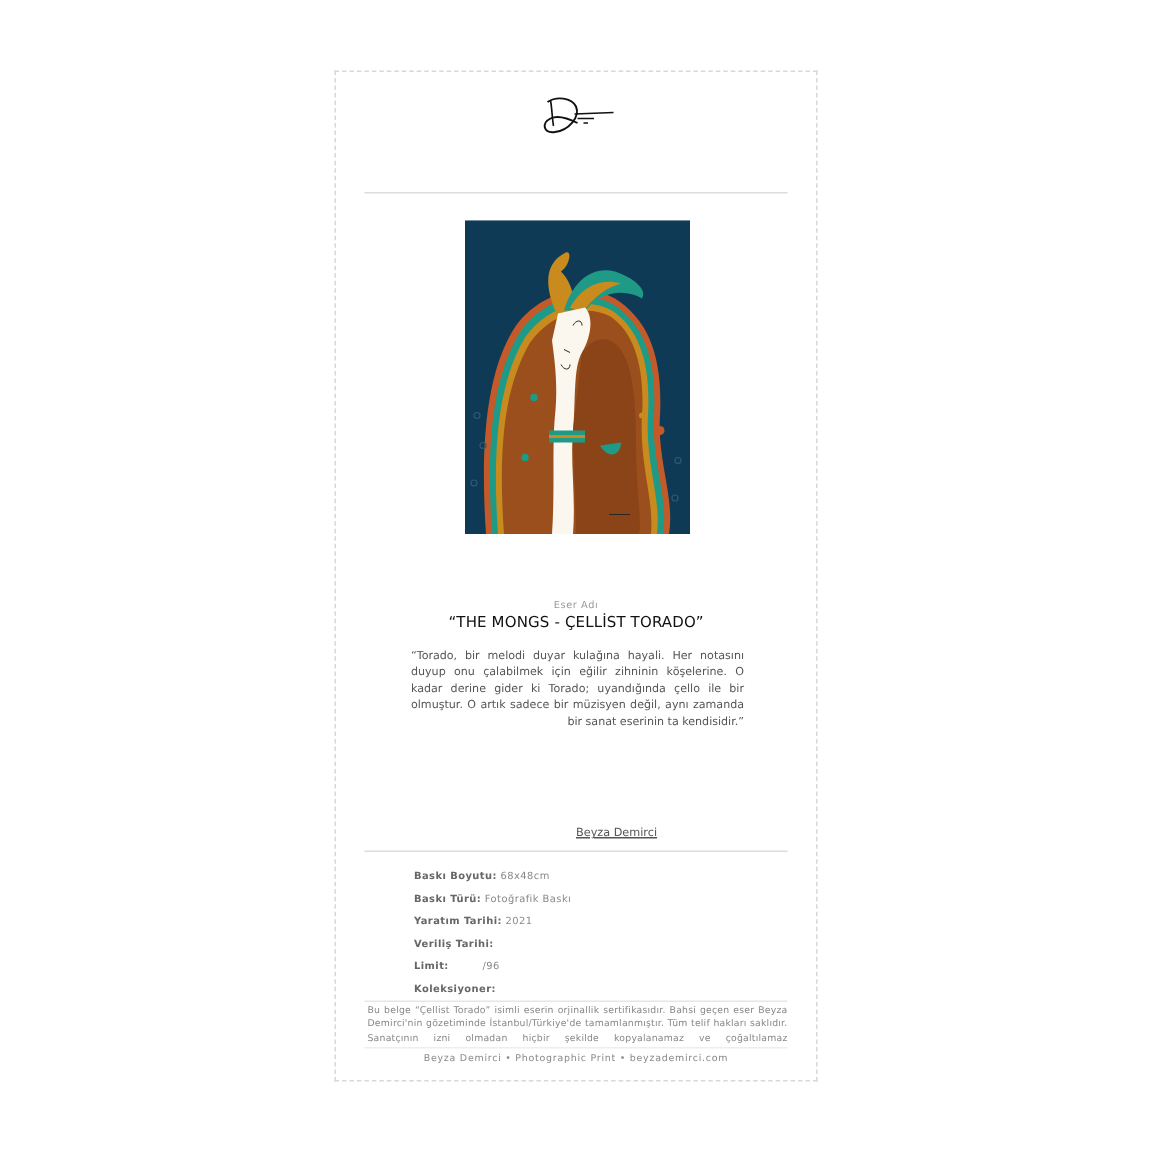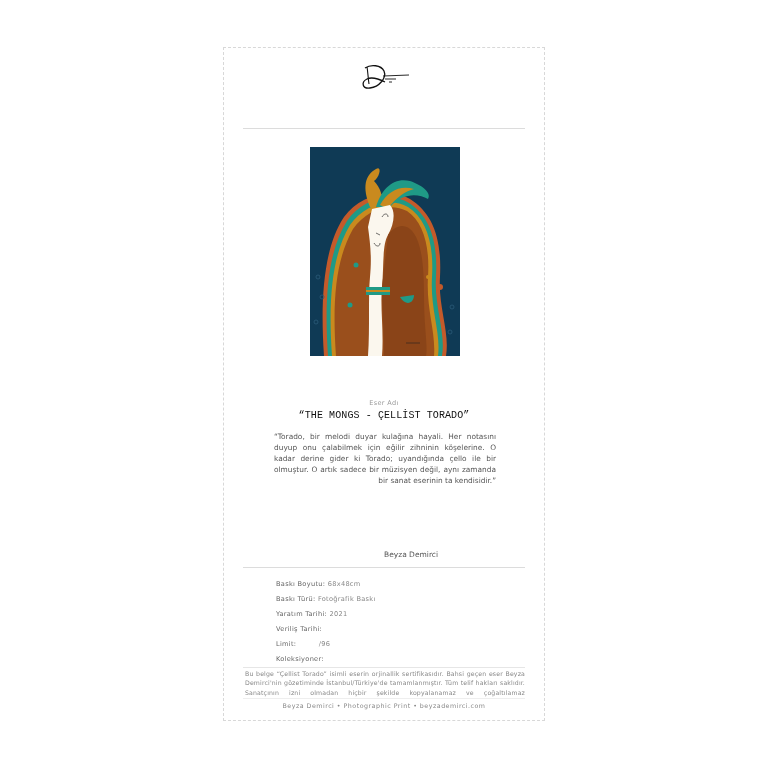--- a/index.html
+++ b/index.html
@@ -23,35 +23,35 @@
     .label-small {
       position: absolute; left: 0; right: 0; text-align: center;
       font-size: 6.5px; color: #999; letter-spacing: 0.4px;
     }
     .artist-name {
       position: absolute; left: 0; right: 0; top: 335px; text-align: center;
       font-size: 8.5px; font-weight: bold; letter-spacing: 1.4px; color: #222;
     }
     .work-title {
       position: absolute; left: 0; right: 0; top: 362px; text-align: center;
-      font-size: 10px; color: #111; letter-spacing: 0.1px; font-family: Liberation Mono, monospace;
+      font-size: 10px; color: #111; letter-spacing: 0.1px;
     }
     .description {
       position: absolute; left: 50px; width: 222px; top: 383px;
       font-size: 7.4px; line-height: 11px; color: #555; text-align: justify;
       text-align-last: right;
     }
     .sign-name {
-      position: absolute; left: 160px; top: 502px; font-size: 7.5px; color: #555;
+      position: absolute; left: 160px; top: 502px; font-size: 7.5px; color: #555; text-decoration: underline;
     }
     .hr-mid { left: 19px; right: 19px; top: 519px; }
 
     .details { position: absolute; left: 52px; top: 529px; }
     .detail-row { height: 15px; font-size: 6.6px; line-height: 15px; color: #999; letter-spacing: 0.3px; white-space: nowrap; }
-    .detail-row .k { font-weight: normal; color: #666; }
+    .detail-row .k { font-weight: bold; color: #666; }
     .detail-row .v { color: #888; }
     .limit-val { display: inline-block; margin-left: 20px; }
 
     .hr-legal { left: 19px; right: 19px; top: 619px; background: #e6e6e6; }
     .legal {
       position: absolute; left: 21px; width: 280px; top: 621px;
       font-size: 6.2px; line-height: 9.4px; color: #888; text-align: justify;
       text-align-last: justify; letter-spacing: 0.15px; height: 29px; overflow: hidden;
     }
     .hr-legal2 { left: 19px; right: 19px; top: 650px; background: #eeeeee; }

